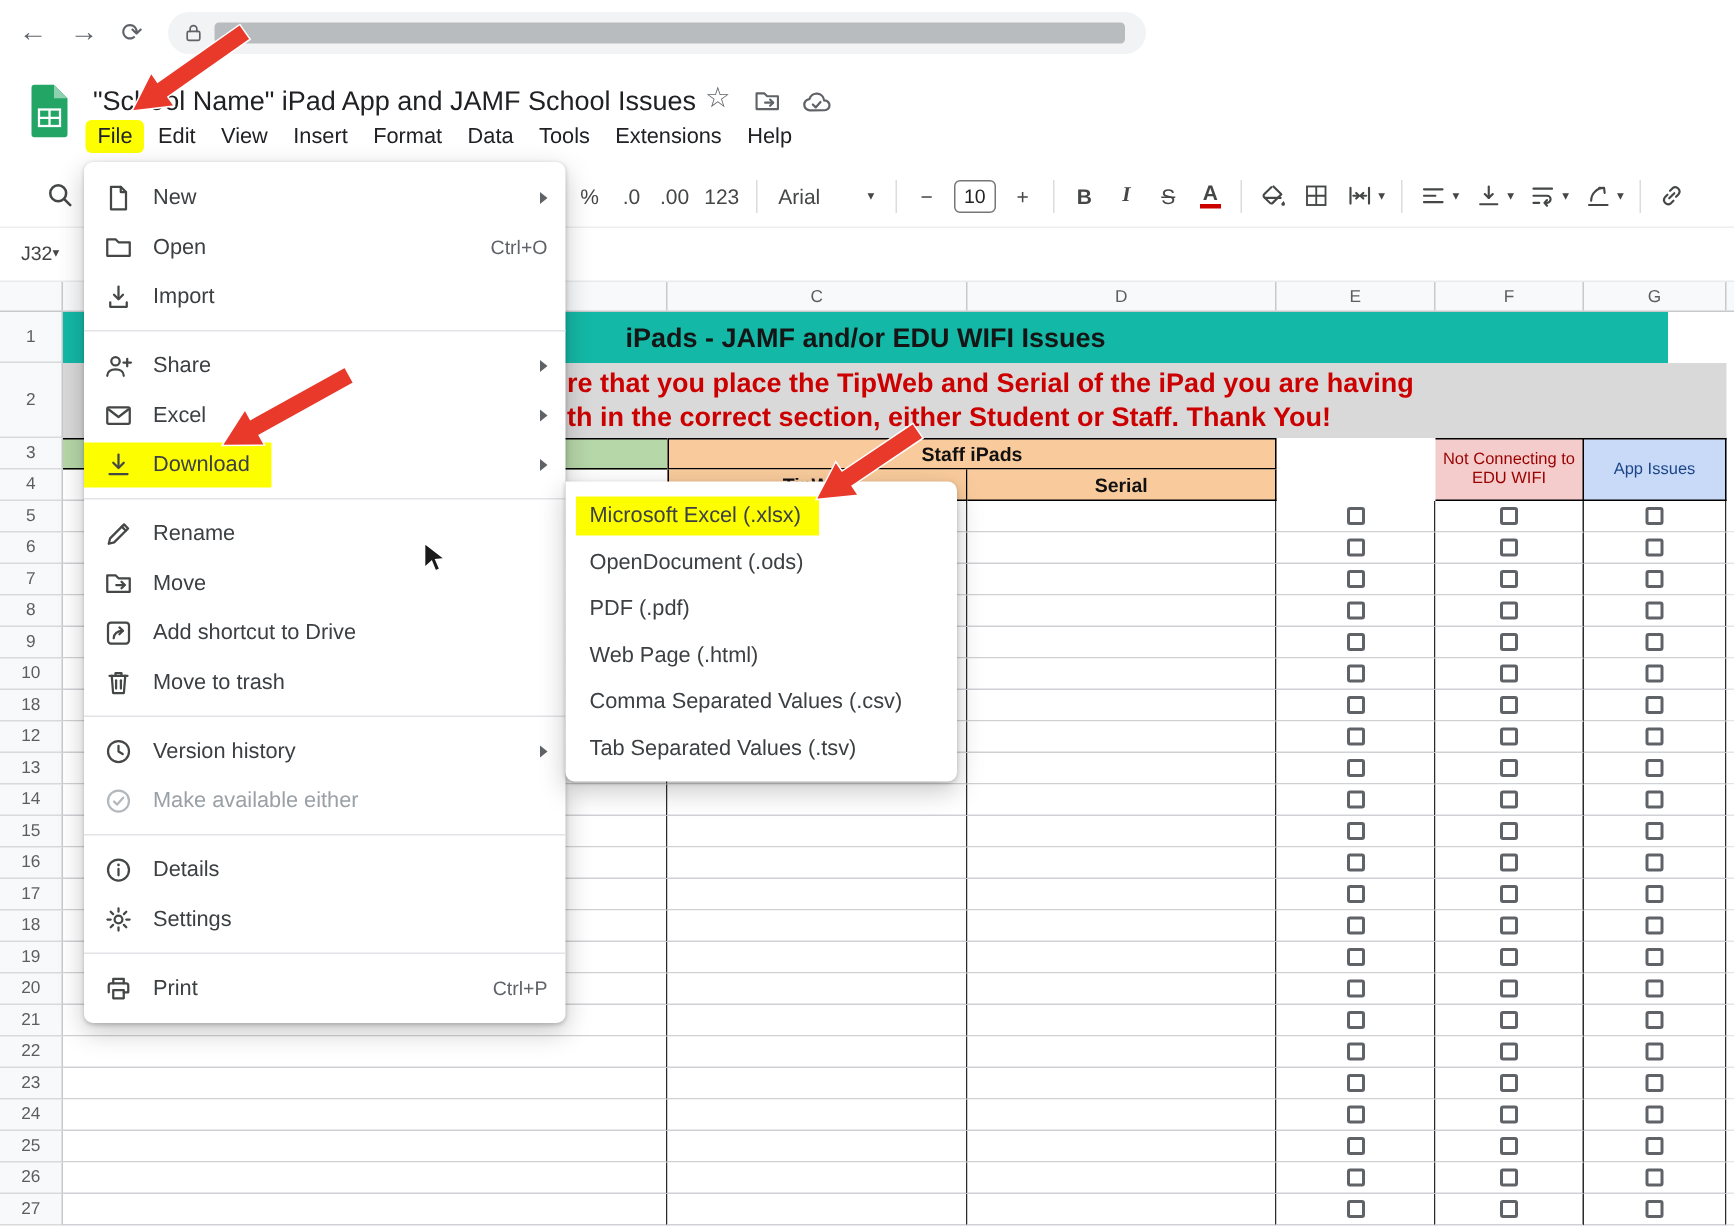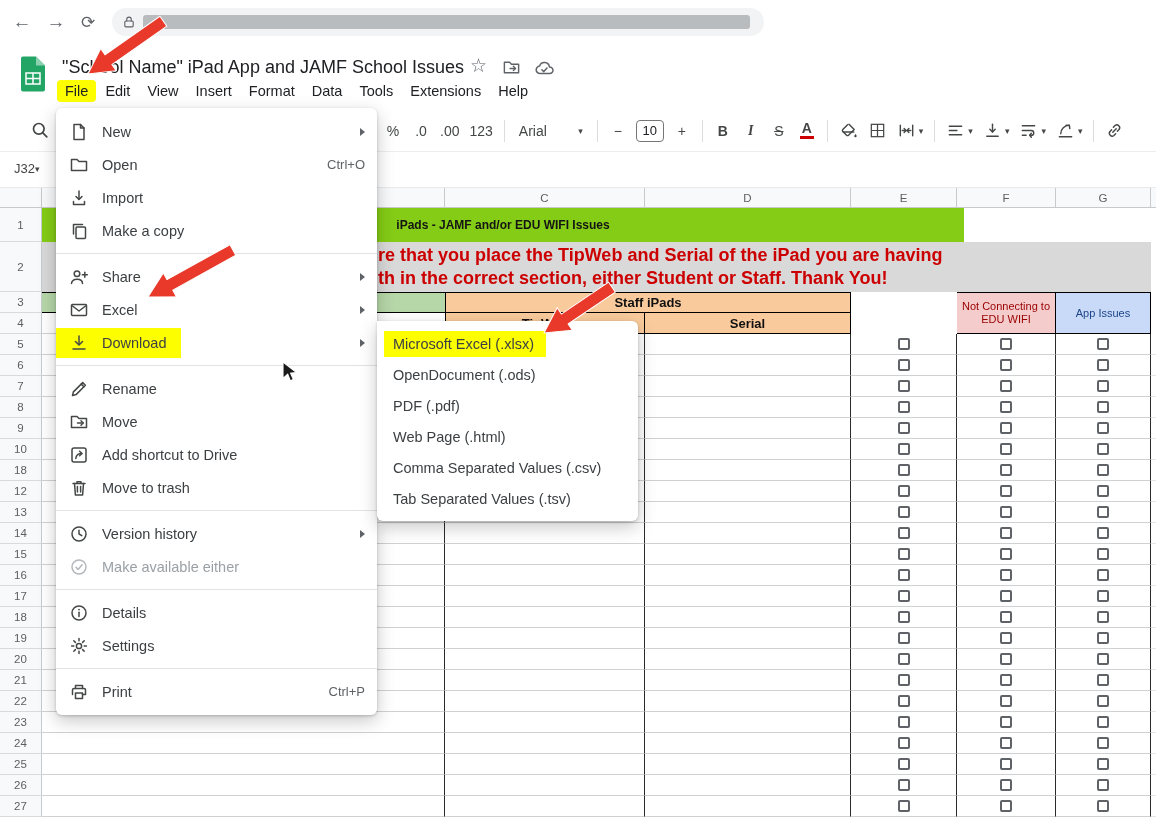--- a/index.html
+++ b/index.html
@@ -56,22 +56,22 @@
   #sheet{position:absolute;top:188px;left:0;width:1156px;height:630px;background:#fff}
   #colhdrs{position:absolute;top:0;left:0;height:20px;width:1156px;display:flex;background:#f8f9fa;
     border-bottom:1px solid #c7cacd}
   .chcell{height:19px;border-right:1px solid #c7cacd;display:flex;align-items:center;
     justify-content:center;font-size:11.5px;color:#5b5e61}
   .chcell.last{border-right:none}
   #rowhdrs{position:absolute;top:20px;left:0;width:42px;background:#f8f9fa}
   .rhcell{width:42px;border-right:1px solid #c7cacd;border-bottom:1px solid #d8dadc;display:flex;
     align-items:center;justify-content:center;font-size:11.5px;color:#5b5e61}
   #rows{position:absolute;top:20px;left:42px;width:1114px}
-  #r1{width:922px;height:34px;background:#84cc16;display:flex;align-items:center;justify-content:center;
-    font-weight:700;font-size:12px;color:#151515}
+  #r1{width:1070px;height:34px;background:#14b8a6;display:flex;align-items:center;justify-content:center;
+    font-weight:700;font-size:18px;color:#151515}
   #r2{width:1109px;height:50px;background:#d9d9d9;position:relative}
   .notice{position:absolute;left:336px;white-space:nowrap;font-weight:700;font-size:18px;color:#cc0000}
   #nt1{top:3px}#nt2{top:26px}
   #band{width:1114px;height:42px;position:relative}
   .bcell{position:absolute;display:flex;align-items:center;justify-content:center;text-align:center}
   #bgreen{left:0;top:0;width:403px;height:21px;background:#b6d7a8;border-top:1px solid #000;
     border-bottom:1px solid #000}
   #bstaff{left:403px;top:0;width:406px;height:21px;background:#f9cb9c;border:1px solid #000;
     font-weight:700;font-size:13px;color:#111}
   #btip{left:403px;top:21px;width:200px;height:21px;background:#f9cb9c;border:1px solid #000;
@@ -705,30 +705,20 @@
       <span class="ic">
         <svg viewBox="0 0 20 20" width="20" height="20" fill="none" stroke="currentColor" stroke-width="1.5" stroke-linecap="round" stroke-linejoin="round">
           <path d="M10 3v8"></path>
           <path d="M7 8.5l3 3 3-3"></path>
           <path d="M4.5 13.5v3h11v-3"></path>
         </svg>
       </span>
       <span class="lbl">Import</span>
       <span class="flexsp"></span>
     </div>
-    <div class="mi">
-      <span class="ic">
-        <svg viewBox="0 0 20 20" width="20" height="20" fill="none" stroke="currentColor" stroke-width="1.5" stroke-linecap="round" stroke-linejoin="round">
-          <rect x="7" y="6" width="9.5" height="11.5" rx="1"></rect>
-          <path d="M4.5 13V3.5h9"></path>
-        </svg>
-      </span>
-      <span class="lbl">Make a copy</span>
-      <span class="flexsp"></span>
-    </div>
     <div class="mdivider"></div>
     <div class="mi">
       <span class="ic">
         <svg viewBox="0 0 20 20" width="20" height="20" fill="none" stroke="currentColor" stroke-width="1.5" stroke-linecap="round" stroke-linejoin="round">
           <circle cx="8" cy="6.8" r="2.8"></circle>
           <path d="M2.5 16.5c0-2.8 2.5-4.3 5.5-4.3s5.5 1.5 5.5 4.3"></path>
           <path d="M15.8 5.2v5"></path>
           <path d="M13.3 7.7h5"></path>
         </svg>
       </span>

